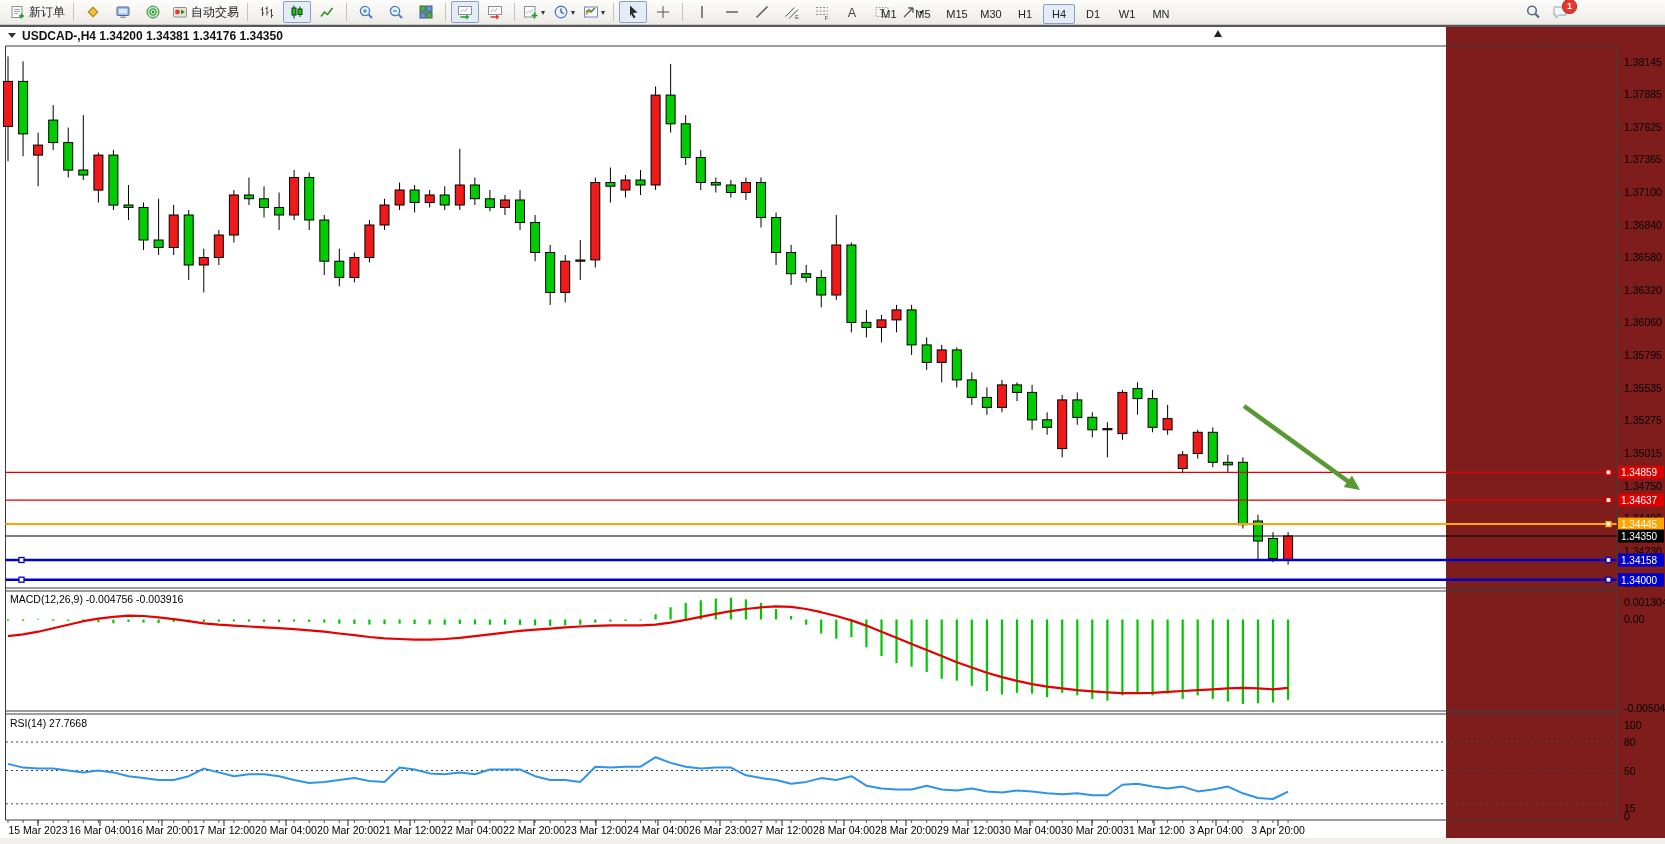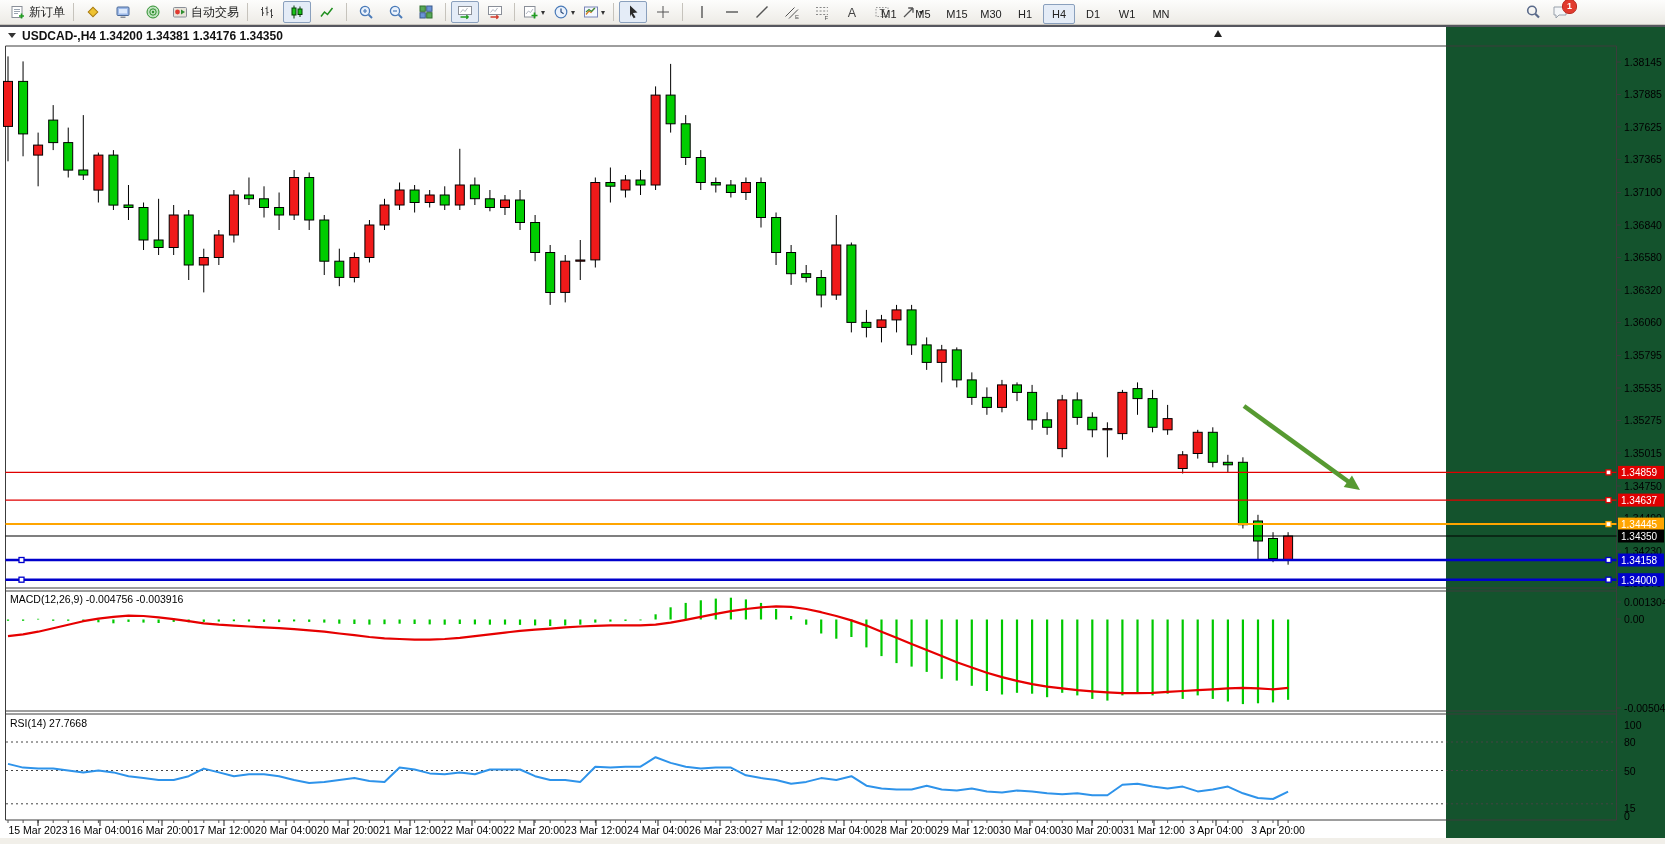--- a/index.html
+++ b/index.html
@@ -1,16 +1,16 @@
 <!DOCTYPE html>
 <html><head>
 <meta charset="utf-8">
 <style>
   html,body{margin:0;padding:0;background:#ffffff;}
-  #app{position:relative;width:1665px;height:844px;background:#14532d;overflow:hidden;
+  #app{position:relative;width:1665px;height:844px;background:#7f1d1d;overflow:hidden;
        font-family:"Liberation Sans","DejaVu Sans",sans-serif;font-size:12px;color:#111;}
   
   #toolbar{position:absolute;left:0;top:0;width:1665px;height:24px;
            background:linear-gradient(#fdfdfc,#edebe6);border-bottom:1px solid #c9c6bf;
            display:flex;align-items:center;}
   #tb-left{display:flex;align-items:center;height:24px;padding-left:6px;}
   .tb{display:flex;align-items:center;height:20px;min-width:22px;justify-content:center;
       padding:0 2px;margin:0 1px;border:1px solid transparent;border-radius:2px;cursor:default;}
   .tb.active{background:#e4ecf7;border:1px solid #8aa0bd;}
   .tb svg{display:block;}

